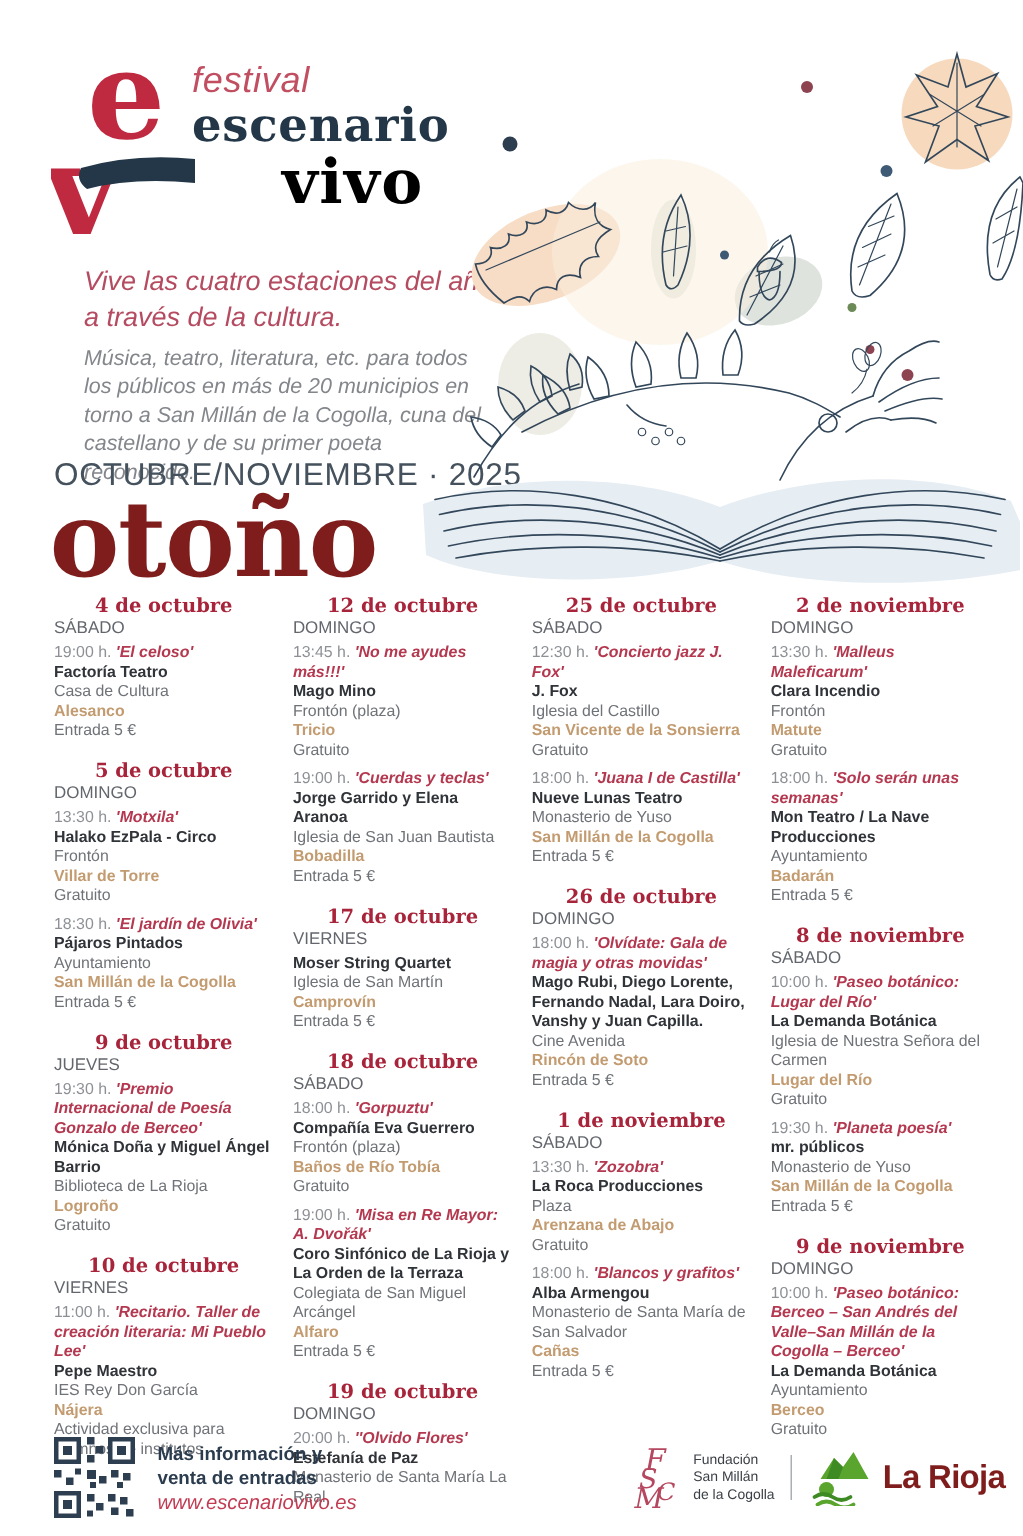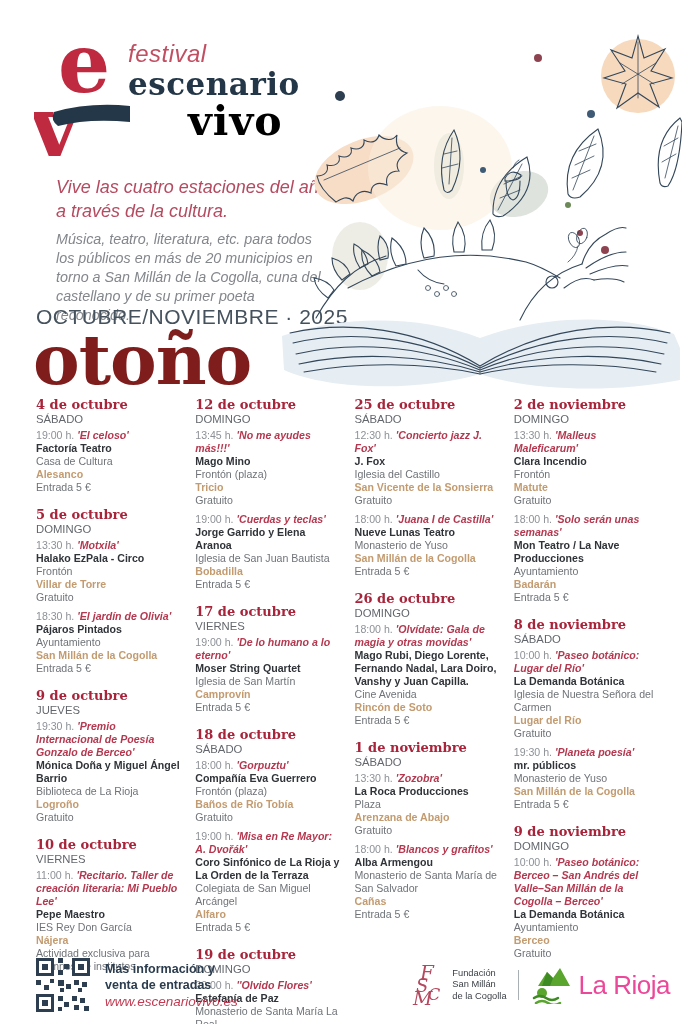--- a/index.html
+++ b/index.html
@@ -26,41 +26,41 @@
   .otono{position:absolute;left:33px;top:318px;font-family:"DejaVu Serif",serif;font-weight:bold;font-size:70px;color:#7f1d1d;letter-spacing:-1px;}
   
   .illo{position:absolute;left:268px;top:18px;width:414px;height:382px;}
   
   .program{
     position:absolute;left:36px;top:397px;width:624px;height:556px;
     display:grid;grid-template-columns:repeat(4,1fr);column-gap:13px;
     font-size:10.6px;line-height:13px;
   }
   .group{margin-bottom:13px;}
-  .gdate{font-family:"DejaVu Serif",serif;font-weight:bold;font-size:13px;line-height:15px;color:#a8243a;}
+  .gdate{font-family:"DejaVu Serif",serif;font-weight:bold;font-size:13px;line-height:15px;color:#a8243a;text-align:center;}
   .gday{color:#63676d;font-size:11.3px;line-height:14px;margin-bottom:3px;}
   .event{margin-bottom:6px;}
   .etime{color:#8d9196;}
   .etitle{color:#b4384f;font-weight:bold;font-style:italic;}
   .eperf{font-weight:bold;color:#303439;}
   .evenue{color:#6f7378;}
   .eplace{color:#c39b70;font-weight:bold;}
   .eprice{color:#6f7378;}
   
   .footer{position:absolute;left:36px;top:958px;right:12px;display:flex;align-items:center;}
   .qr{width:54px;height:54px;flex:0 0 auto;}
   .finfo{margin-left:15px;}
   .finfo .b{font-weight:bold;color:#2b3c4e;font-size:12.5px;line-height:1.3;}
   .furl{font-style:italic;font-size:13.5px;color:#c23b52;margin-top:1px;}
   .flogos{margin-left:auto;display:flex;align-items:center;gap:11px;}
   .fsmc{display:flex;align-items:center;gap:6px;}
   .fsmc-text{font-size:9.3px;line-height:1.25;color:#3a3f45;}
   .divider{width:1px;height:30px;background:#a8afb5;}
   .larioja{display:flex;align-items:center;gap:7px;}
-  .larioja-label{font-size:26px;font-weight:normal;color:#ec4899;letter-spacing:-.5px;}
+  .larioja-label{font-size:22px;font-weight:bold;color:#7f1d1d;letter-spacing:-.5px;}
   svg .ln{fill:none;stroke:#33475a;stroke-width:1.1;stroke-linecap:round;}
   svg .lnt{fill:none;stroke:#33475a;stroke-width:.8;stroke-linecap:round;}
 </style>
 </head>
 <body>
 
 <div class="poster">
 
   <svg class="logo-mark" viewBox="0 0 100 150" aria-hidden="true">
     <text x="24" y="72" font-family="DejaVu Serif, serif" font-weight="bold" font-size="82" fill="#c02a40">e</text>
@@ -248,21 +248,20 @@
             <div class="eperf">Jorge Garrido y Elena Aranoa</div>
             <div class="evenue">Iglesia de San Juan Bautista</div>
             <div class="eplace">Bobadilla</div>
             <div class="eprice">Entrada 5 €</div>
           </div>
         </div>
         <div class="group">
           <div class="gdate">17 de octubre</div>
           <div class="gday">VIERNES</div>
           <div class="event">
-            <div><span class="etime">19:00 h. </span><span class="etitle">'De lo humano a lo eterno'</span></div>
             <div class="eperf">Moser String Quartet</div>
             <div class="evenue">Iglesia de San Martín</div>
             <div class="eplace">Camprovín</div>
             <div class="eprice">Entrada 5 €</div>
           </div>
         </div>
         <div class="group">
           <div class="gdate">18 de octubre</div>
           <div class="gday">SÁBADO</div>
           <div class="event">

